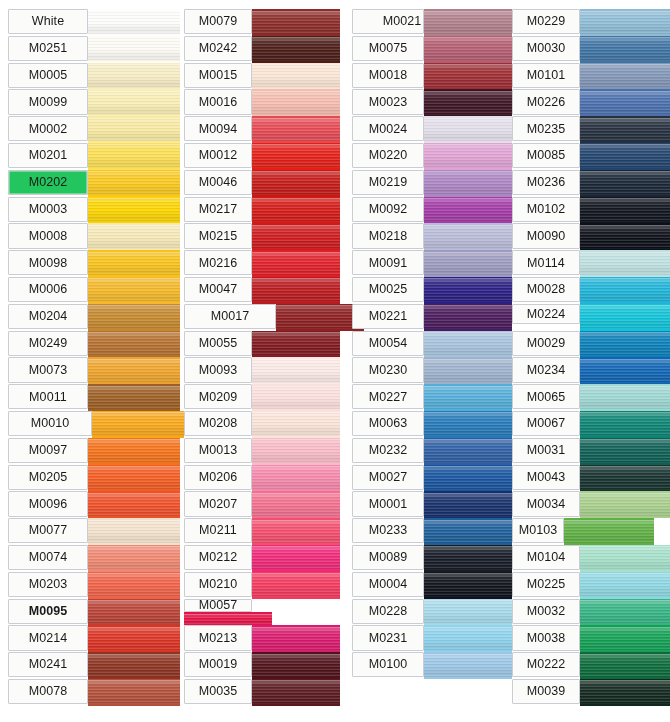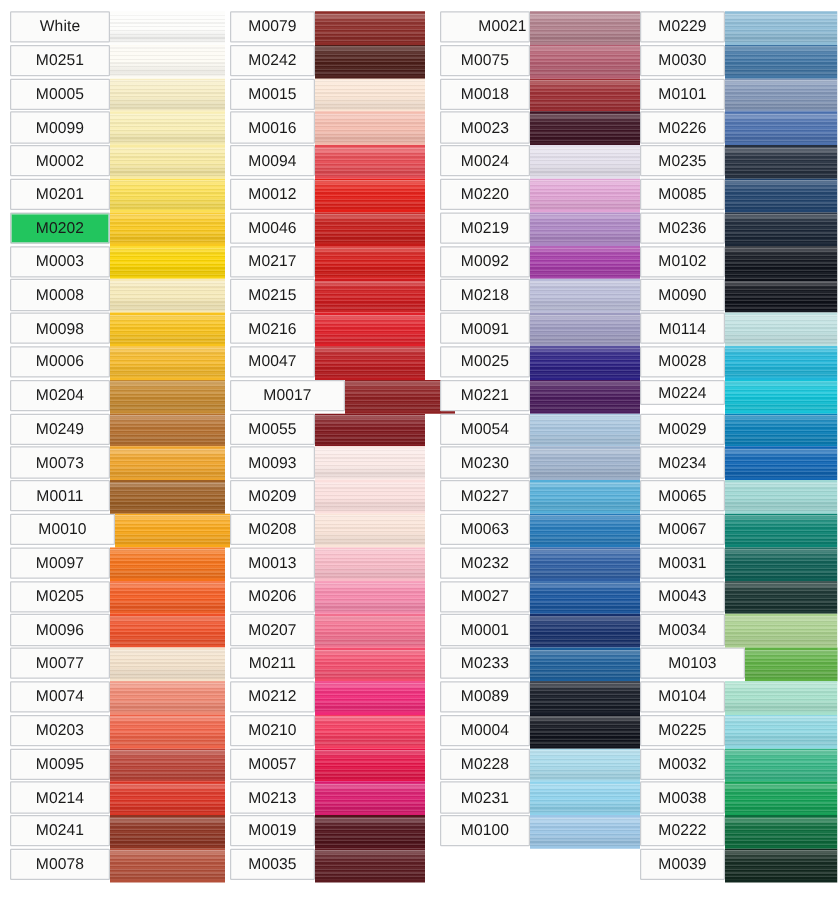--- a/index.html
+++ b/index.html
@@ -240,21 +240,21 @@
           <div class="sheen"></div>
         </div>
       </div>
       <div class="row" style="height: 26.8px;">
         <div class="label-cell" style="width: 80px; height: 25.2px; background: rgb(251, 251, 250); border-color: rgb(201, 204, 208);">M0203</div>
         <div class="swatch-cell" title="M0203" style="width: 92px; height: 26.8px; background: rgb(239, 98, 71);">
           <div class="thread"></div>
           <div class="sheen"></div>
         </div>
       </div>
-      <div class="row" style="height: 26.8px;">
+      <div class="row" style="height: 26.8px; font-weight: bold;">
         <div class="label-cell" style="width: 80px; height: 25.2px; background: rgb(251, 251, 250); border-color: rgb(201, 204, 208);">M0095</div>
         <div class="swatch-cell" title="M0095" style="width: 92px; height: 26.8px; background: rgb(185, 66, 54);">
           <div class="thread"></div>
           <div class="sheen"></div>
         </div>
       </div>
       <div class="row" style="height: 26.8px;">
         <div class="label-cell" style="width: 80px; height: 25.2px; background: rgb(251, 251, 250); border-color: rgb(201, 204, 208);">M0214</div>
         <div class="swatch-cell" title="M0214" style="width: 92px; height: 26.8px; background: rgb(219, 51, 35);">
           <div class="thread"></div>
@@ -424,21 +424,21 @@
           <div class="sheen"></div>
         </div>
       </div>
       <div class="row" style="height: 26.8px;">
         <div class="label-cell" style="width: 68px; height: 25.2px; background: rgb(251, 251, 250); border-color: rgb(201, 204, 208);">M0210</div>
         <div class="swatch-cell" title="M0210" style="width: 88px; height: 26.8px; background: rgb(243, 58, 94);">
           <div class="thread"></div>
           <div class="sheen"></div>
         </div>
       </div>
-      <div class="row" style="height: 26.8px;">
+      <div class="row" style="height: 26.8px; flex-direction: column;">
         <div class="label-cell" style="width: 68px; height: 25.2px; background: rgb(251, 251, 250); border-color: rgb(201, 204, 208);">M0057</div>
         <div class="swatch-cell" title="M0057" style="width: 88px; height: 26.8px; background: rgb(228, 19, 72);">
           <div class="thread"></div>
           <div class="sheen"></div>
         </div>
       </div>
       <div class="row" style="height: 26.8px;">
         <div class="label-cell" style="width: 68px; height: 25.2px; background: rgb(251, 251, 250); border-color: rgb(201, 204, 208);">M0213</div>
         <div class="swatch-cell" title="M0213" style="width: 88px; height: 26.8px; background: rgb(217, 26, 110);">
           <div class="thread"></div>
@@ -765,21 +765,21 @@
         </div>
       </div>
       <div class="row" style="height: 26.8px;">
         <div class="label-cell" style="width: 68px; height: 25.2px; background: rgb(251, 251, 250); border-color: rgb(201, 204, 208);">M0034</div>
         <div class="swatch-cell" title="M0034" style="width: 90px; height: 26.8px; background: rgb(169, 207, 141);">
           <div class="thread"></div>
           <div class="sheen"></div>
         </div>
       </div>
       <div class="row" style="height: 26.8px;">
-        <div class="label-cell" style="width: 84px; height: 25.2px; background: rgb(251, 251, 250); border-color: rgb(201, 204, 208);">M0103</div>
+        <div class="label-cell" style="width: 52px; height: 25.2px; background: rgb(251, 251, 250); border-color: rgb(201, 204, 208);">M0103</div>
         <div class="swatch-cell" title="M0103" style="width: 90px; height: 26.8px; background: rgb(95, 176, 68);">
           <div class="thread"></div>
           <div class="sheen"></div>
         </div>
       </div>
       <div class="row" style="height: 26.8px;">
         <div class="label-cell" style="width: 68px; height: 25.2px; background: rgb(251, 251, 250); border-color: rgb(201, 204, 208);">M0104</div>
         <div class="swatch-cell" title="M0104" style="width: 90px; height: 26.8px; background: rgb(166, 224, 203);">
           <div class="thread"></div>
           <div class="sheen"></div>

